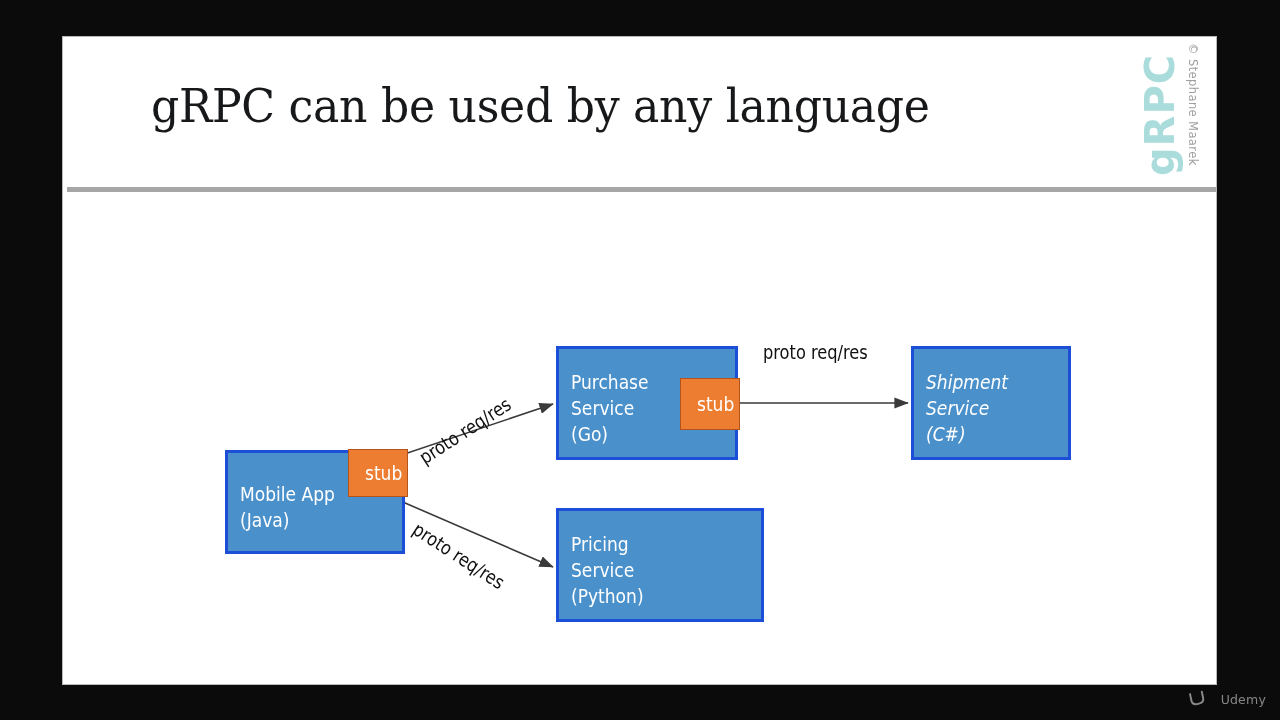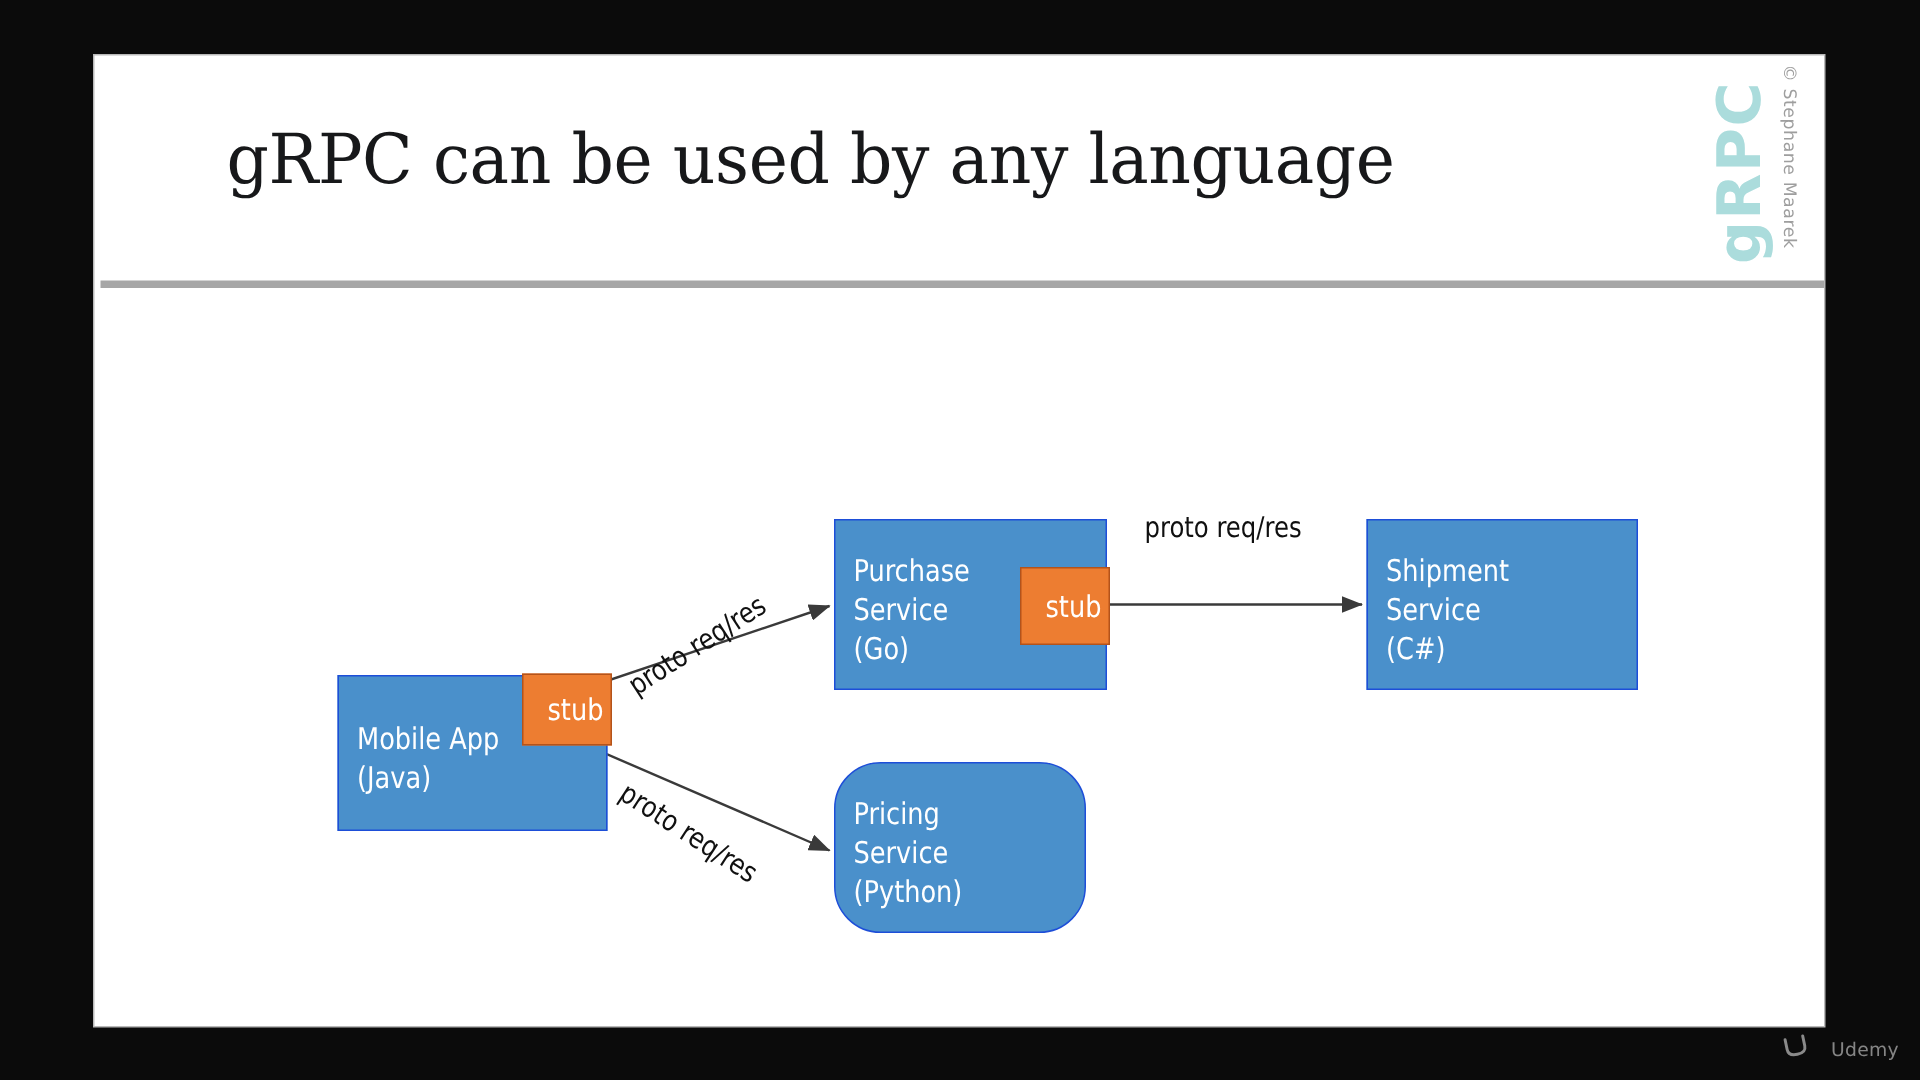--- a/index.html
+++ b/index.html
@@ -152,21 +152,21 @@
   }
   #diagram-svg {
     position: absolute;
     left: 0; top: 0;
     width: 1153px;
     height: 647px;
   }
   .node-box {
     position: absolute;
     background: #4a90cb;
-    border: 1px solid #1d4ed8;
+    border: 3px solid #1d4ed8;
     box-sizing: border-box;
   }
   .node-label {
     position: absolute;
     left: 12px;
     top: 12px;
     font-family: "DejaVu Sans Condensed", "Liberation Sans Narrow", "Liberation Sans", sans-serif;
     font-size: 20px;
     line-height: 26px;
     color: #ffffff;
@@ -274,27 +274,27 @@
 
       <div class="node-box" style="left:493px; top:309px; width:182px; height:114px;">
         <div class="node-label" style="top:20px;">Purchase
 Service
 (Go)</div>
       </div>
       <div class="stub-box" style="left:617px; top:341px; width:60px; height:52px;">
         <span class="stub-label">stub</span>
       </div>
 
-      <div class="node-box" style="left:848px; top:309px; width:181px; height:114px;">
+      <div class="node-box" style="left:848px; top:309px; width:160px; height:114px;font-style:italic;">
         <div class="node-label" style="top:20px;">Shipment
 Service
 (C#)</div>
       </div>
 
-      <div class="node-box" style="left:493px; top:471px; width:168px; height:114px;border-radius:31px;">
+      <div class="node-box" style="left:493px; top:471px; width:208px; height:114px;">
         <div class="node-label" style="top:20px;">Pricing
 Service
 (Python)</div>
       </div>
 
       <div class="edge-label rot-up" style="left:358px; top:411px;">proto req/res</div>
 
       <div class="edge-label rot-down" style="left:352px; top:479px;">proto req/res</div>
 
       <div class="edge-label flat" style="left:700px; top:304px;">proto req/res</div>

